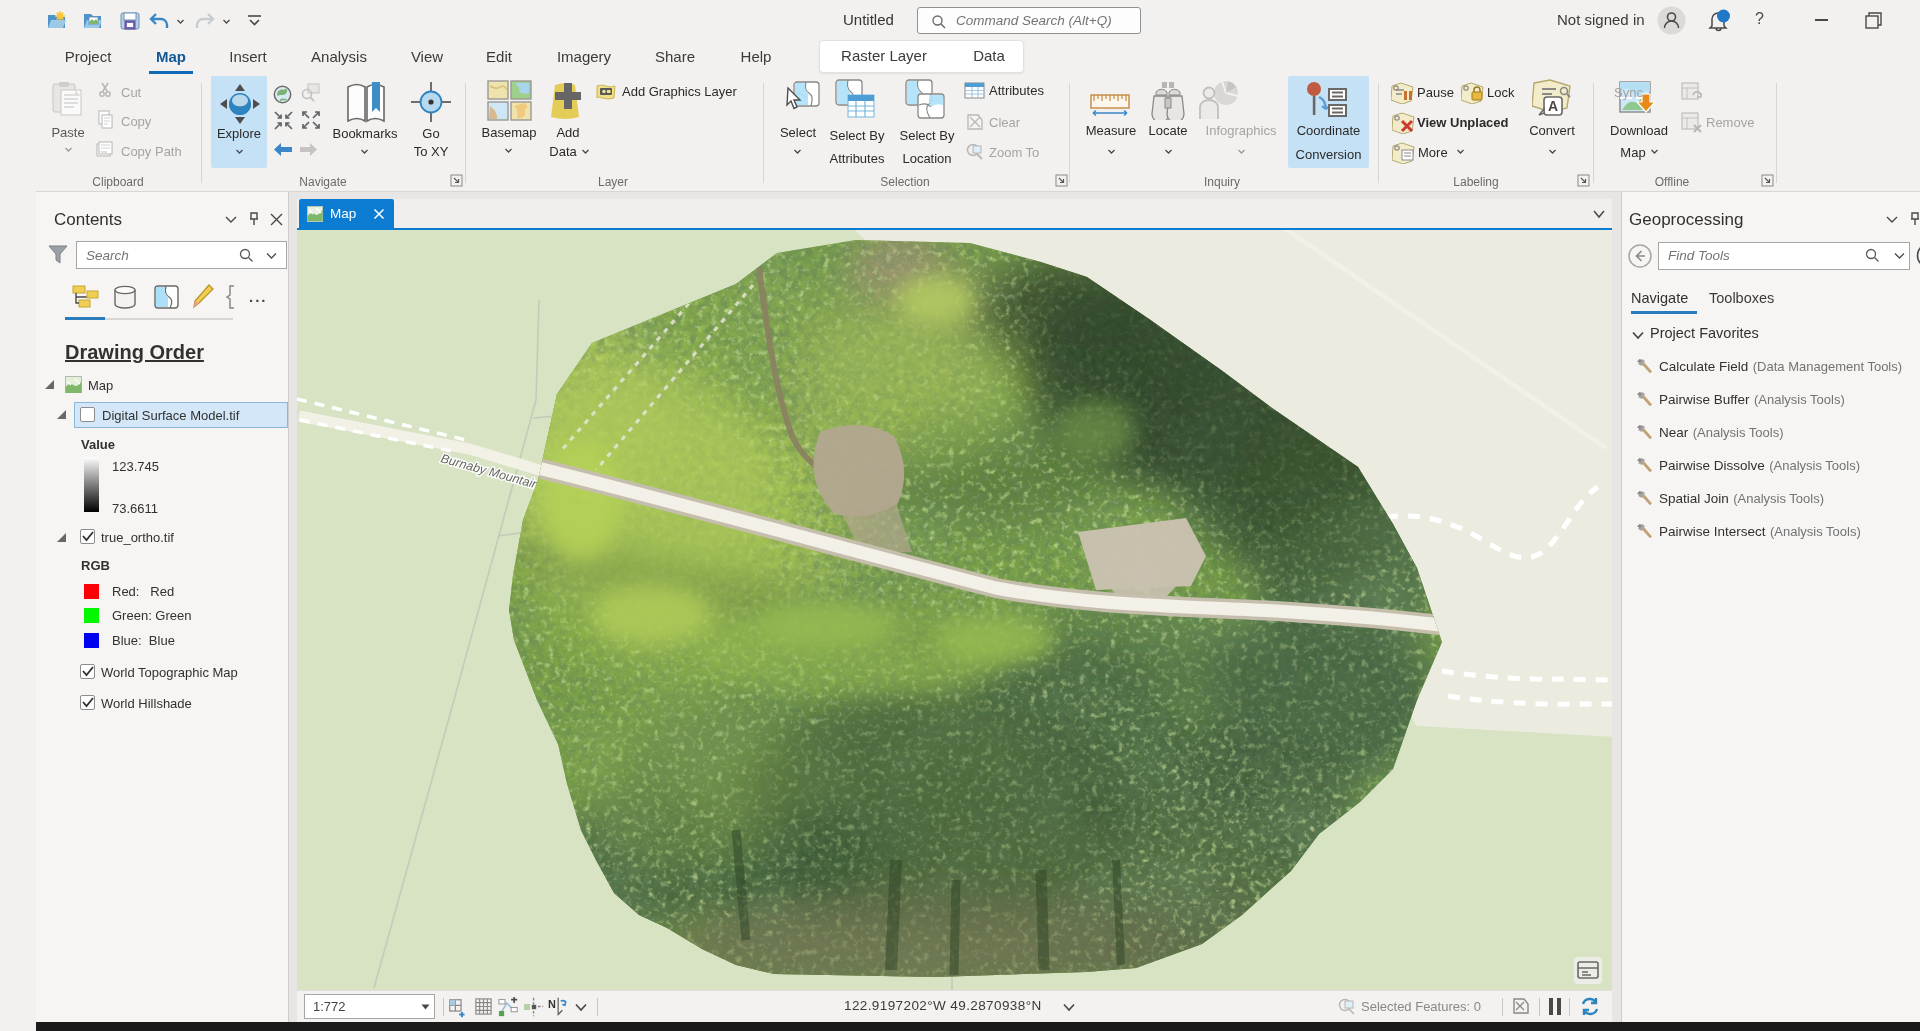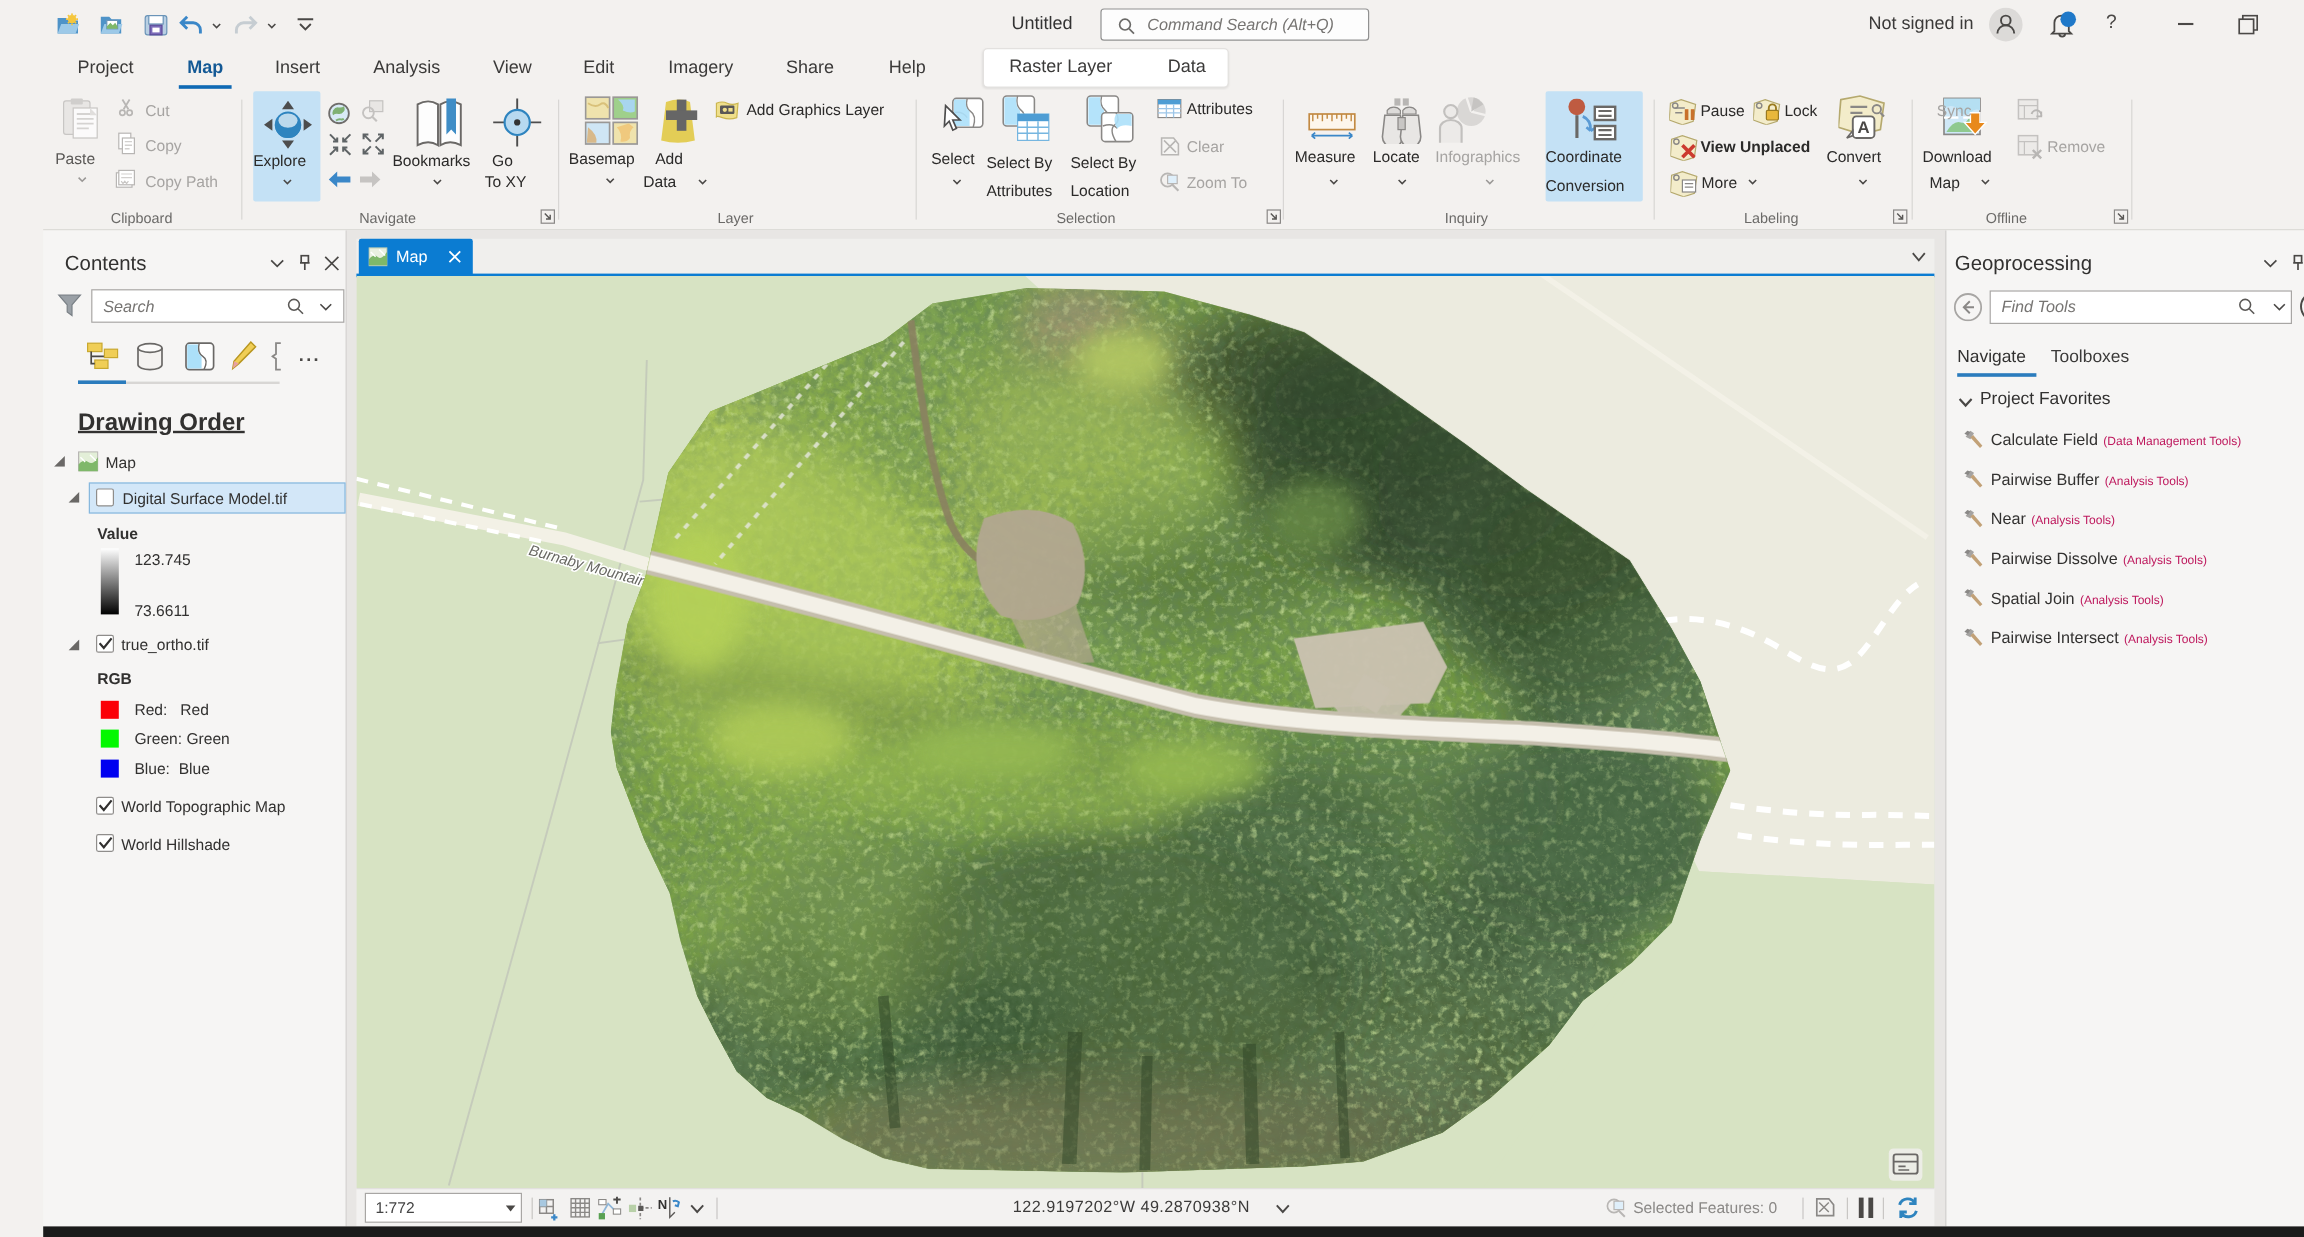--- a/index.html
+++ b/index.html
@@ -16,21 +16,21 @@
 .rtab { position:absolute; top:0; height:33px; line-height:33px; font-size:15px; color:#3b3a39; text-align:center; }
 .rtab.active { color:#135995; font-weight:bold; }
 .rtab.active::after { content:""; position:absolute; left:7px; right:7px; bottom:-1px; height:3px; background:#0f69b4; }
 #ctxbox { position:absolute; left:783px; top:0px; width:205px; height:33px; background:#fff; border:1px solid #e3e1df; border-radius:4px; box-shadow:0 1px 2px rgba(0,0,0,0.08); }
 .ctab { position:absolute; top:0; height:32px; line-height:32px; font-size:15px; color:#3b3a39; }
 
 #ribbon { position:absolute; left:0; top:75px; width:1920px; height:117px; background:#f3f1ef; border-bottom:1px solid #d8d6d3; }
 .gsep { position:absolute; top:8px; height:100px; width:1px; background:#d8d6d4; }
 .glabel { position:absolute; top:100px; font-size:12px; color:#6b6a68; width:120px; text-align:center; }
 .launcher { position:absolute; top:99px; width:13px; height:13px; }
-.rbtn-label { position:absolute; font-size:13px; color:#2b2a29; white-space:nowrap; }
+.rbtn-label { position:absolute; font-size:13px; color:#2b2a29; text-align:center; white-space:nowrap; }
 .gray { color:#a6a4a2 !important; }
 .chev { position:absolute; width:9px; height:9px; }
 .hl { position:absolute; background:#c4e1f5; border-radius:2px; }
 
 #leftpanel { position:absolute; left:0; top:192px; width:253px; height:830px; background:#f6f5f4; border-right:1px solid #cfcdcb; }
 #rightpanel { position:absolute; left:1585px; top:192px; width:335px; height:830px; background:#f6f5f4; border-left:1px solid #cfcdcb; }
 #mapzone { position:absolute; left:253px; top:192px; width:1332px; height:830px; background:#e8e6e4; }
 #maptabbar { position:absolute; left:8px; top:7px; width:1315px; height:30px; background:#f0efed; }
 #maptab { position:absolute; left:2px; top:0; width:95px; height:30px; background:#0b7cd2; color:#fff; font-size:13.5px; border-radius:2px 2px 0 0; }
 #tabunderline { position:absolute; left:8px; top:36px; width:1315px; height:2.5px; background:#0b7cd2; }
@@ -39,21 +39,21 @@
 #bottomstrip { position:absolute; left:0; top:1022px; width:1920px; height:9px; background:#1b1b1b; }
 
 .ptitle { position:absolute; font-size:17px; color:#323130; }
 .pbox { position:absolute; background:#fff; border:1px solid #a8a6a4; }
 .searchtxt { font-style:italic; color:#767472; font-size:13.5px; }
 .treetxt { position:absolute; font-size:13px; color:#323130; white-space:nowrap; }
 .cb { position:absolute; width:15px; height:15px; background:#fff; border:1px solid #8f8d8b; border-radius:2px; }
 .gp-row { position:absolute; left:14px; width:320px; height:22px; white-space:nowrap; }
 .gp-ico { display:inline-block; width:18px; height:18px; margin-right:5px; vertical-align:-4px; }
 .gp-name { font-size:13.5px; color:#323130; }
-.gp-cat { font-size:10px; color:#be185d; }
+.gp-cat { font-size:13px; color:#737373; }
 </style>
 </head>
 <body>
 <div id="app">
 
   <div id="titlebar">
     <span class="tb-txt" style="left:807px; top:11px;">Untitled</span>
     <div id="searchbox">
       <svg class="abs" style="left:13px;top:6px;" width="16" height="16" viewBox="0 0 16 16">
           <circle cx="6.5" cy="6.5" r="4.5" fill="none" stroke="#6b6a68" stroke-width="1.4"></circle>

